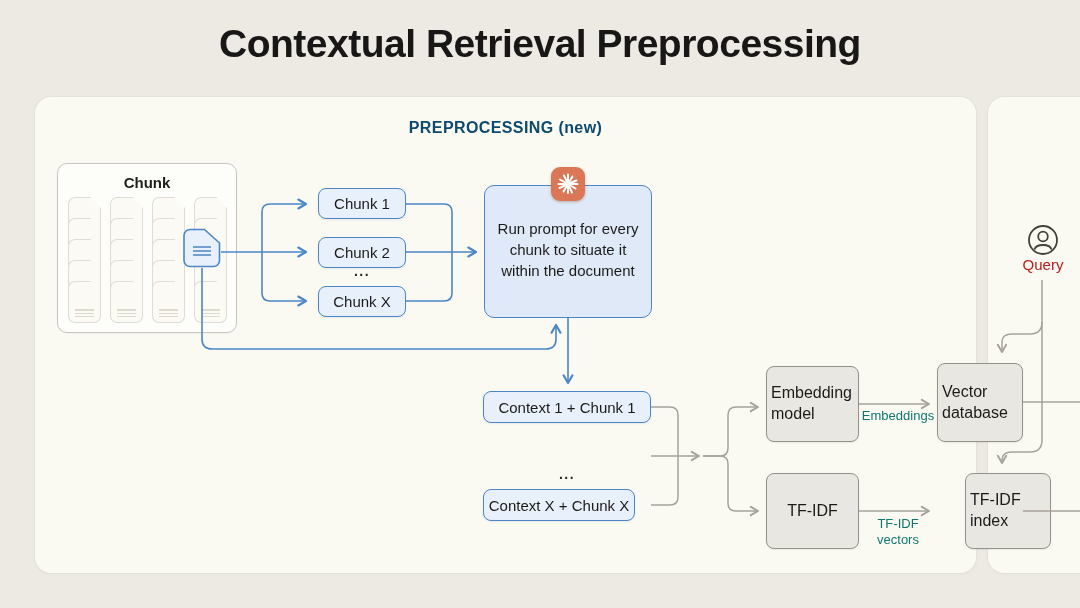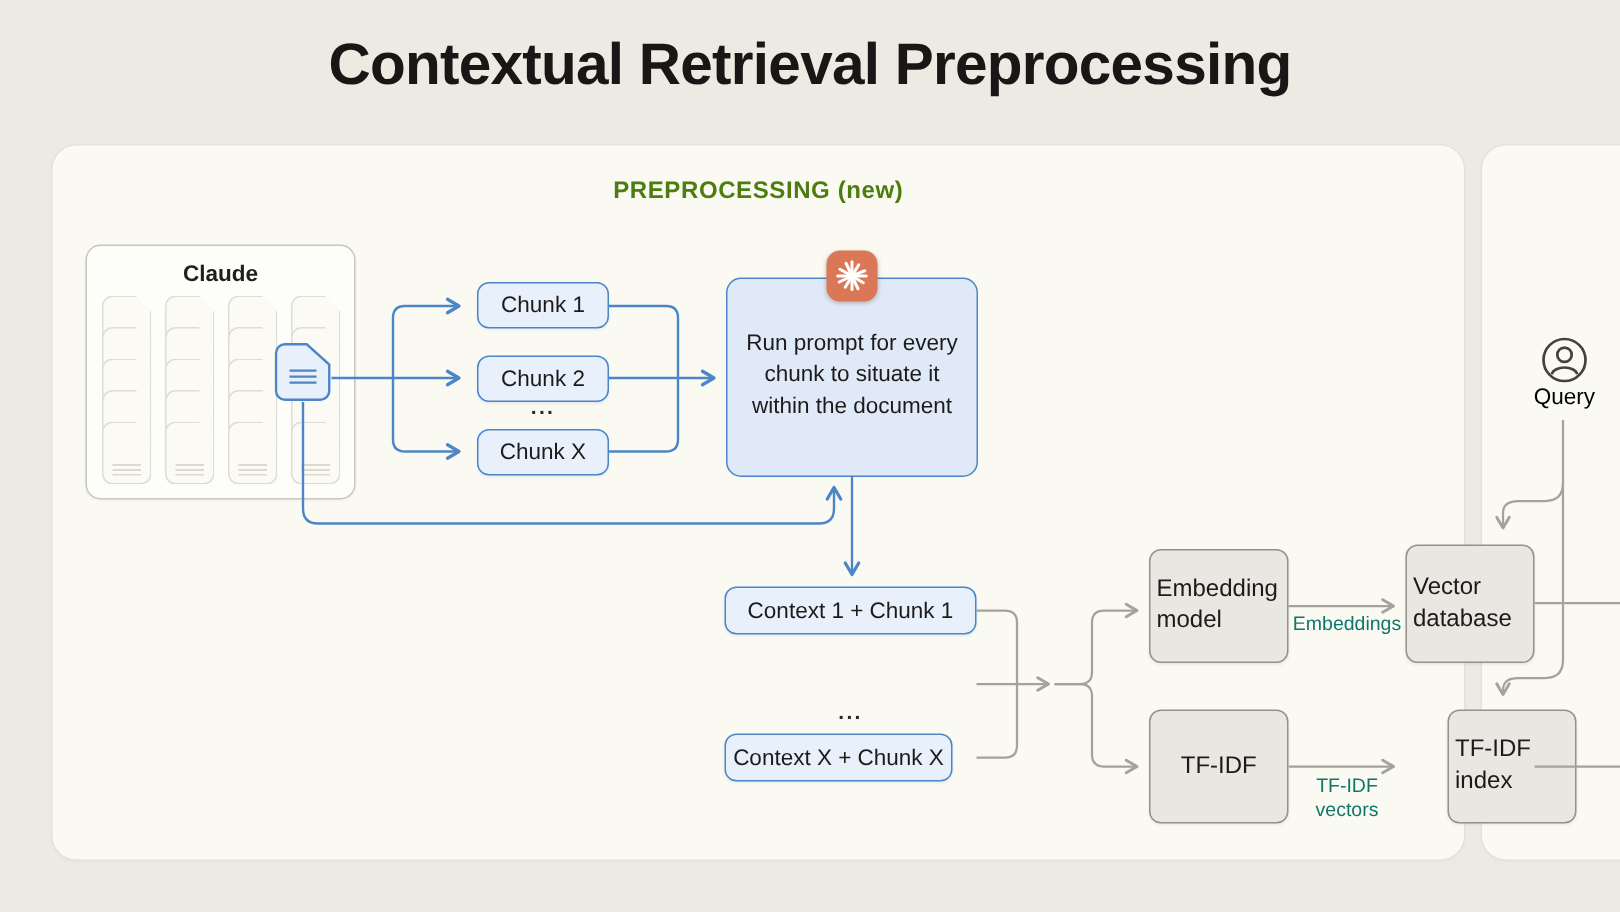--- a/index.html
+++ b/index.html
@@ -19,21 +19,21 @@
 
   
   .panel {
     background: #fafaf3; border-radius: 16px;
     box-shadow: 0 0 0 1px rgba(120,115,100,0.05), 0 1px 4px rgba(0,0,0,0.03);
   }
   .main-panel { left: 35px; top: 97px; width: 941px; height: 476px; }
   .right-panel { left: 988px; top: 97px; width: 120px; height: 476px; }
   .panel-heading {
     left: 35px; top: 119px; width: 941px; text-align: center;
-    font-size: 16px; font-weight: 700; letter-spacing: 0.4px; color: #4d7c0f;
+    font-size: 16px; font-weight: 700; letter-spacing: 0.4px; color: #0c4a6e;
   }
 
   
   .corpus-box {
     left: 57px; top: 163px; width: 180px; height: 170px;
     background: #fdfdf9; border: 1px solid #c9c6bf; border-radius: 10px;
     box-shadow: 0 1px 2px rgba(0,0,0,0.04);
   }
   .corpus-label {
     position: absolute; left: 0; top: 10px; width: 100%; text-align: center;
@@ -107,38 +107,38 @@
   .edge-label {
     font-size: 13px; color: #0f766e; text-align: center; line-height: 1.25;
   }
   .embeddings-label { left: 856px; top: 408px; width: 84px; }
   .tfidf-vectors-label { left: 862px; top: 516px; width: 72px; }
 
   
   .query-icon { left: 1027px; top: 224px; width: 32px; height: 32px; }
   .query-label {
     left: 1008px; top: 256px; width: 70px; text-align: center;
-    font-size: 15px; color: #000000;
+    font-size: 15px; color: #b91c1c;
   }
 
   .edges { left: 0; top: 0; width: 1080px; height: 608px; pointer-events: none; }
 </style>
 </head>
 <body>
 
 <div id="canvas">
 
   <div class="abs page-title">Contextual Retrieval Preprocessing</div>
 
   <div class="abs panel main-panel"></div>
   <div class="abs panel right-panel"></div>
   <div class="abs panel-heading">PREPROCESSING (new)</div>
 
   <div class="abs corpus-box">
-    <div class="corpus-label">Claude</div>
+    <div class="corpus-label">Chunk</div>
     <div class="corpus-grid">
       <div class="doc-col">
         <div class="faint-doc"></div>
           <div class="faint-doc"></div>
           <div class="faint-doc"></div>
           <div class="faint-doc"></div>
           <div class="faint-doc"></div>
       </div>
       <div class="doc-col">
         <div class="faint-doc"></div>

